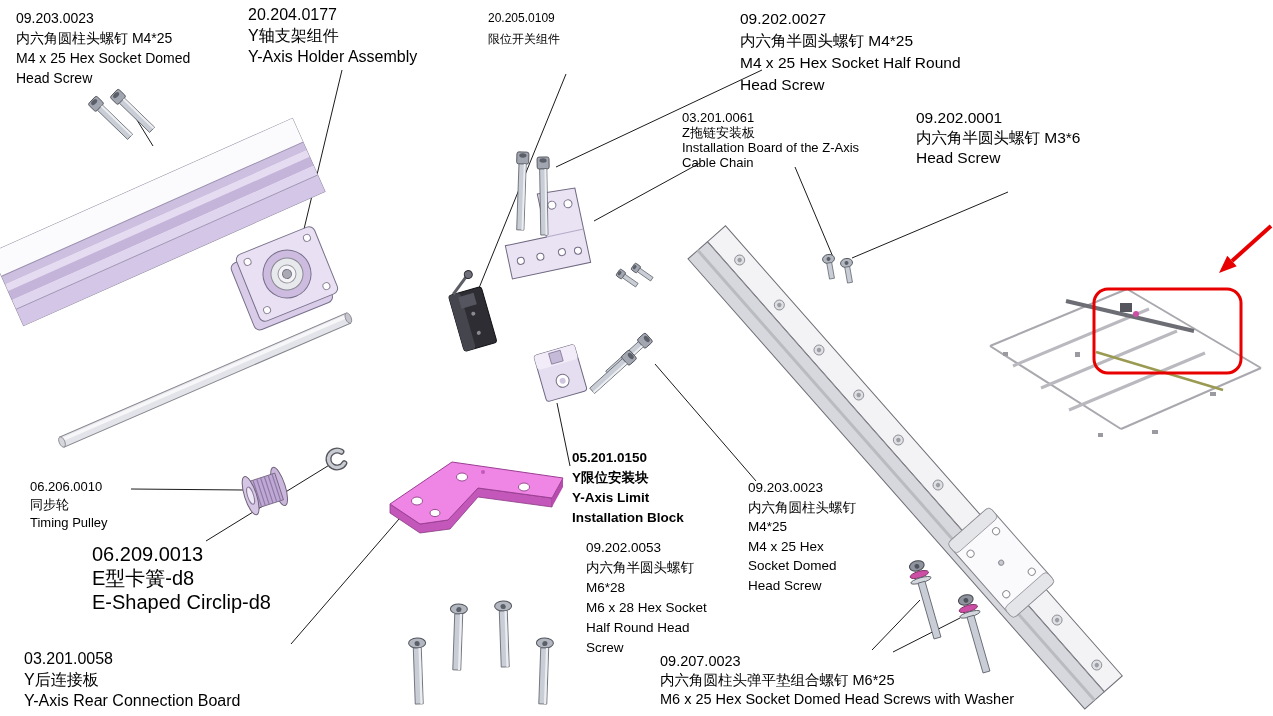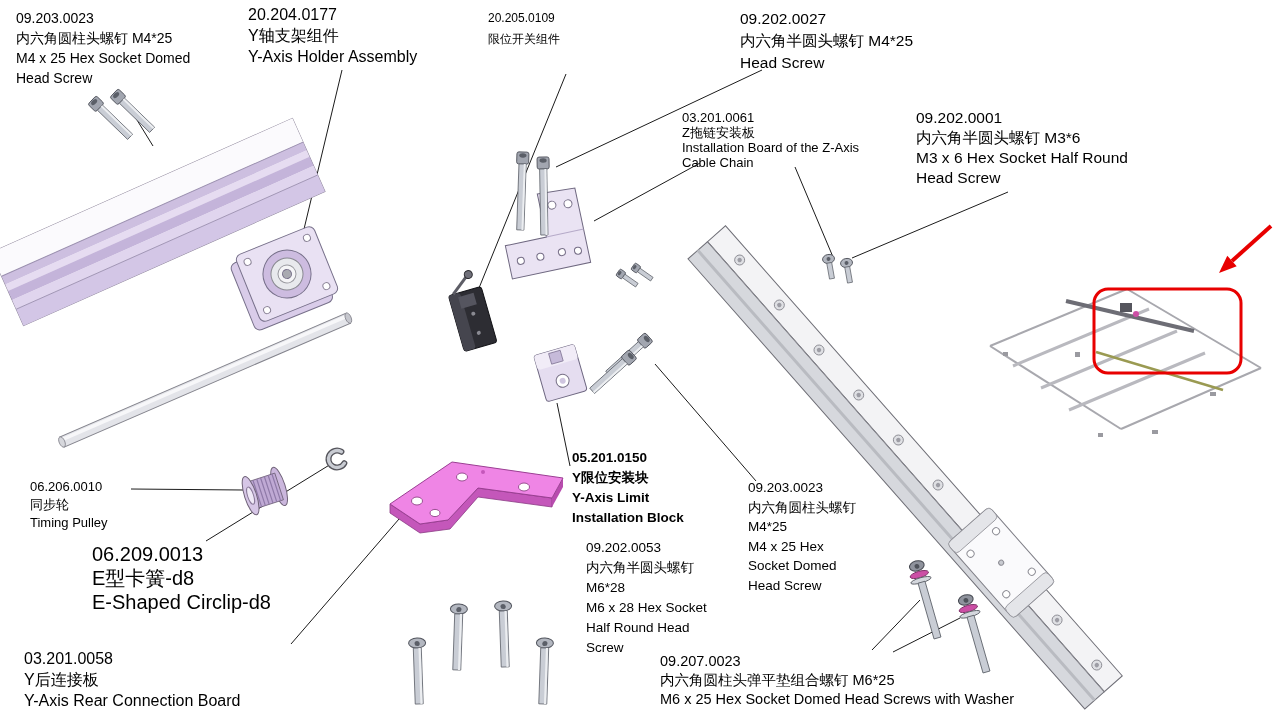--- a/index.html
+++ b/index.html
@@ -300,34 +300,34 @@
   </div>
 
   <div class="lbl" style="left:488px;top:8px;width:200px;font-size:12px;line-height:21px">
     <div>20.205.0109</div>
     <div>限位开关组件</div>
   </div>
 
   <div class="lbl" style="left:740px;top:8px;width:282px;font-size:15.5px;line-height:22px">
     <div>09.202.0027</div>
     <div>内六角半圆头螺钉 M4*25</div>
+    <div>M4 x 25 Hex Socket Half Round</div>
     <div>Head Screw</div>
   </div>
 
   <div class="lbl" style="left:682px;top:110px;width:230px;font-size:13px;line-height:15px">
     <div>03.201.0061</div>
     <div>Z拖链安装板</div>
     <div>Installation Board of the Z-Axis</div>
     <div>Cable Chain</div>
   </div>
 
   <div class="lbl" style="left:916px;top:108px;width:265px;font-size:15.5px;line-height:20px">
     <div>09.202.0001</div>
     <div>内六角半圆头螺钉 M3*6</div>
-    <div>M3 x 6 Hex Socket Half Round</div>
     <div>Head Screw</div>
   </div>
 
   <div class="lbl" style="left:30px;top:478px;width:112px;font-size:13px;line-height:18px">
     <div>06.206.0010</div>
     <div>同步轮</div>
     <div>Timing Pulley</div>
   </div>
 
   <div class="lbl" style="left:92px;top:542px;width:200px;font-size:20px;line-height:24px">

